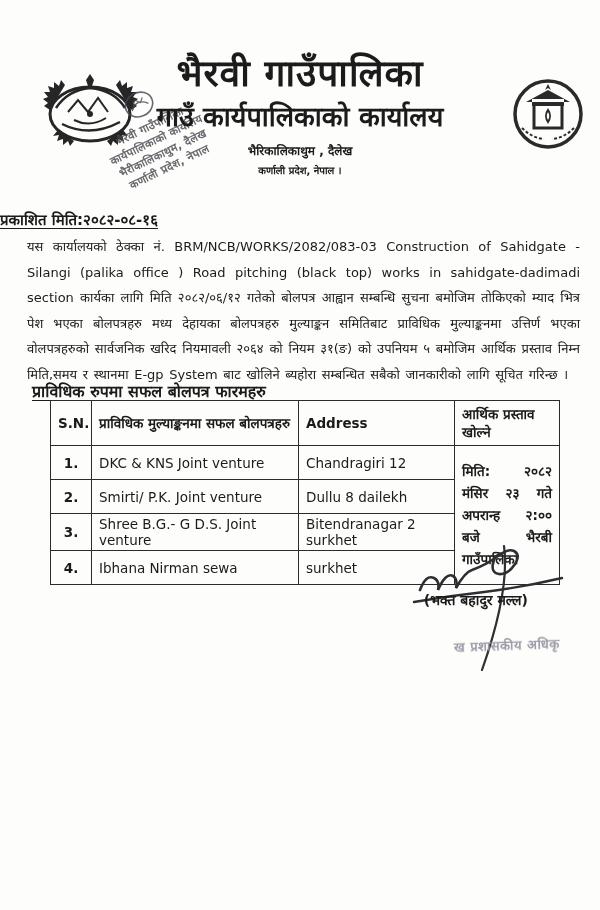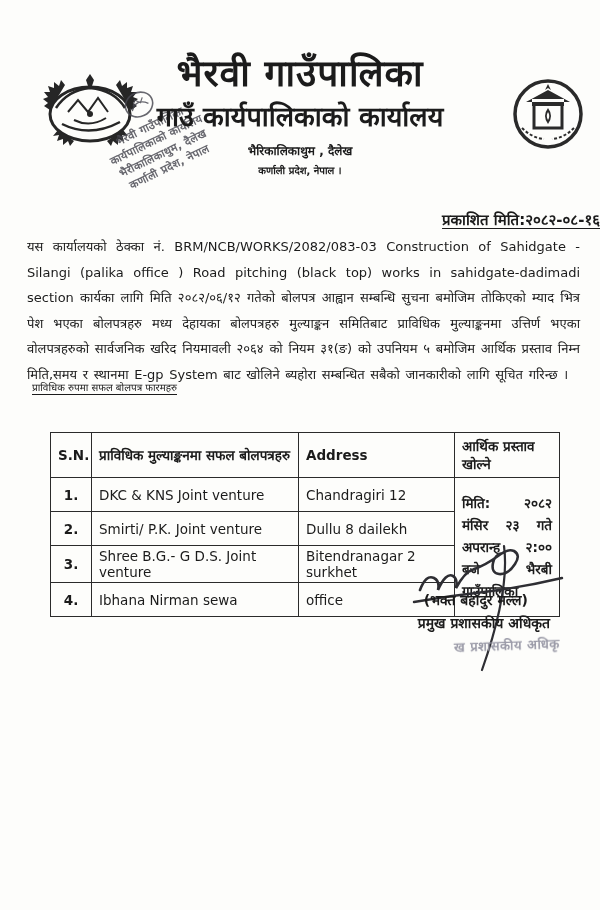--- a/index.html
+++ b/index.html
@@ -17,47 +17,47 @@
     position:absolute;top:97px;left:0;width:100%;text-align:center;
     font-size:27px;font-weight:600;
   }
   .addr1{position:absolute;top:142px;left:0;width:100%;text-align:center;font-size:12px;font-weight:bold;}
   .addr2{position:absolute;top:163px;left:0;width:100%;text-align:center;font-size:10px;font-weight:600;}
   .subject{
     position:absolute;top:187px;left:0;width:100%;text-align:center;
     font-size:15px;font-weight:bold;text-decoration:underline;text-underline-offset:3px;
   }
   .pubdate{
-    position:absolute;top:209px;left:0;width:100%;text-align:right;
+    position:absolute;top:209px;left:0;width:100%;text-align:left;
     font-size:15px;font-weight:bold;text-decoration:underline;text-underline-offset:3px;
   }
   
   .emblem-left{position:absolute;left:38px;top:72px;width:105px;height:90px;}
   .logo-right{position:absolute;left:506px;top:76px;width:84px;height:80px;}
   .stamp-round{
     position:absolute;left:86px;top:90px;width:170px;height:140px;
     transform:rotate(-26deg);transform-origin:40% 60%;
     color:#474750;opacity:.82;text-align:center;pointer-events:none;
   }
   .stamp-round .stamp-line{font-size:11px;font-weight:bold;line-height:15px;letter-spacing:.3px;white-space:nowrap;}
   .stamp-emblem{display:block;margin:0 auto 2px auto;}
   
   .body-par{
     position:absolute;top:234px;left:27px;right:20px;
     font-size:13px;line-height:25.6px;text-align:justify;
     word-spacing:1.5px;
   }
   .table-heading{
     position:absolute;top:380px;left:32px;
-    font-size:10px;font-weight:normal;text-decoration:underline;text-underline-offset:3px;
+    font-size:16px;font-weight:bold;text-decoration:underline;text-underline-offset:3px;
   }
   
   table.bids{
     position:absolute;top:400px;left:50px;width:509px;
-    border-collapse:collapse;table-layout:fixed;margin-top:32px;
+    border-collapse:collapse;table-layout:fixed;
   }
   table.bids th,table.bids td{
     border:1.6px solid #2b2b2b;padding:2px 7px;vertical-align:middle;
     font-size:13.5px;overflow:hidden;
   }
   table.bids th{font-weight:bold;text-align:left;height:40px;}
   table.bids th.en{font-weight:600;}
   table.bids td{height:29px;}
   td.sn{text-align:center;font-weight:600;}
   td.bidder,td.addr{font-weight:normal;font-size:13.5px;}
@@ -157,30 +157,29 @@
       <td class="addr">Dullu 8 dailekh</td>
     </tr>
     <tr>
       <td class="sn">3.</td>
       <td class="bidder">Shree B.G.- G D.S. Joint venture</td>
       <td class="addr">Bitendranagar 2 surkhet</td>
     </tr>
     <tr>
       <td class="sn">4.</td>
       <td class="bidder">Ibhana Nirman sewa</td>
-      <td class="addr">office</td>
+      <td class="addr">surkhet</td>
     </tr>
   </tbody>
     </table>
 
   <svg class="sig-svg" viewBox="0 0 160 145" aria-hidden="true">
     <g fill="none" stroke="#2e2e33" stroke-width="2.6" stroke-linecap="round">
       <path d="M12 62 q6 -16 14 -12 q6 3 4 12 q8 -18 15 -14 q5 3 3 12 q9 -16 16 -18 q14 -5 26 -14 q10 -8 16 -5 q7 4 1 13 q-7 11 -16 10 q-8 -1 -6 -11 q2 -9 10 -10"></path>
       <path d="M96 18 q6 44 -22 124" stroke-width="2.2"></path>
       <path d="M6 74 q34 -6 70 -10 q40 -5 78 -14" stroke-width="2.4"></path>
     </g>
   </svg>
 
   <div class="sig-name">(भक्त बहादुर मल्ल)</div>
-  <div class="sig-title">प्रमुख प्रशासकीय अधिकृत</div>
   <div class="sig-faint">ख प्रशासकीय अधिकृ</div>
 
 </div>
 
 </body></html>

